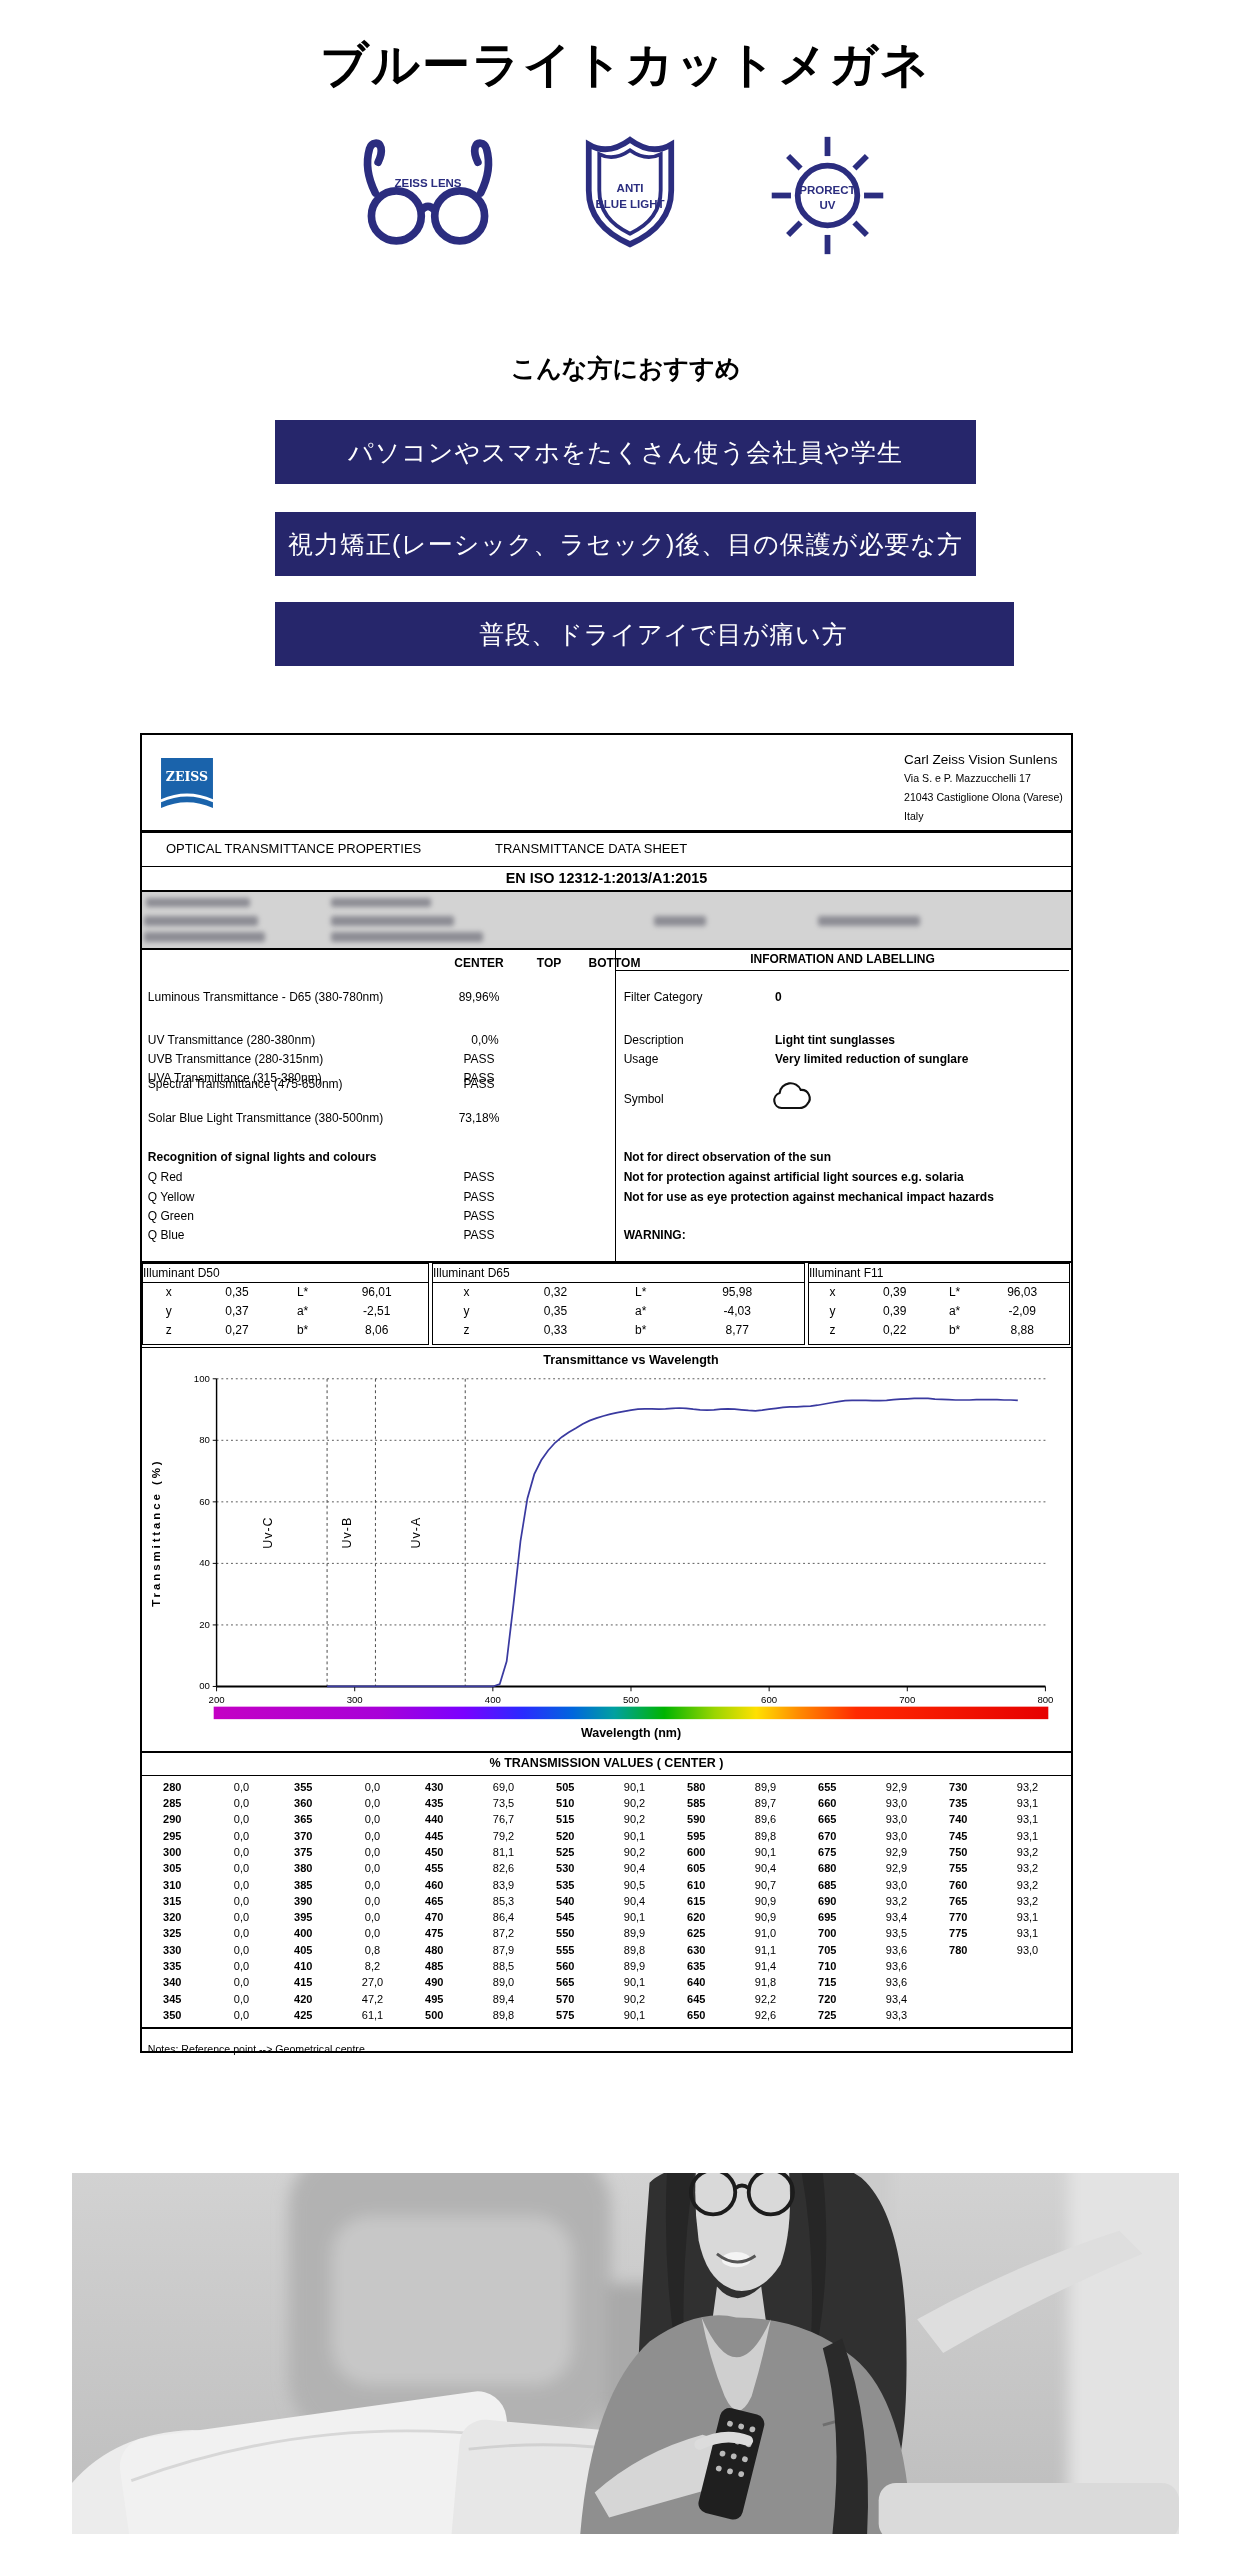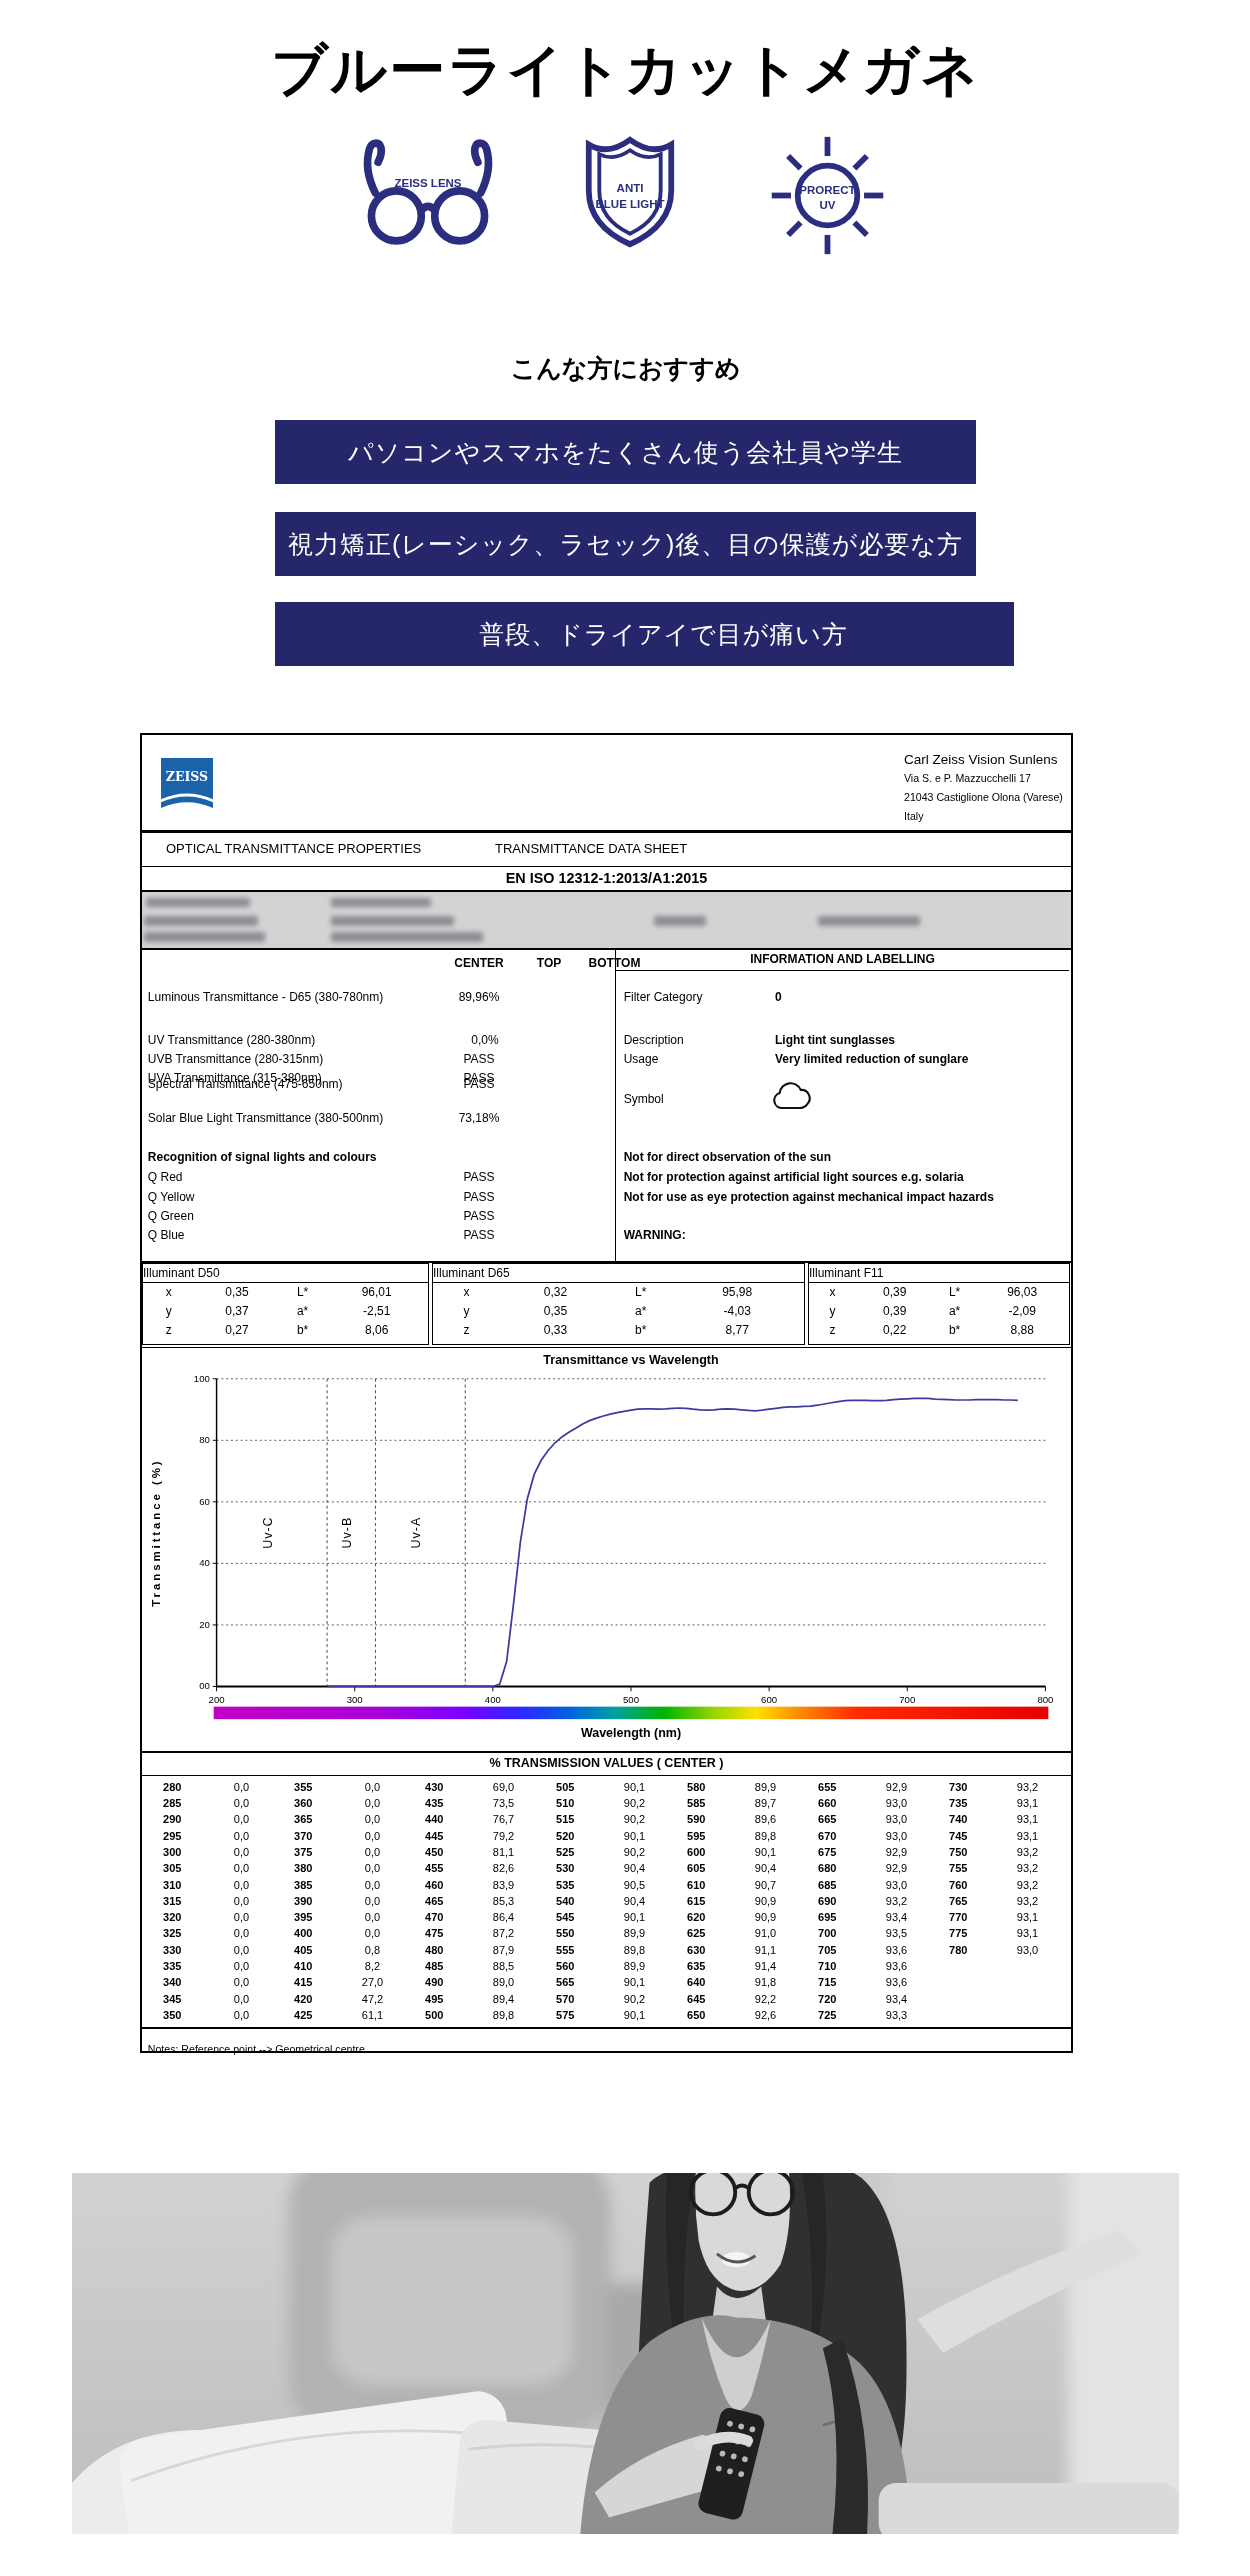--- a/index.html
+++ b/index.html
@@ -1,21 +1,21 @@
 <!DOCTYPE html>
 <html><head>
 <meta charset="utf-8">
 <style>
   html,body{margin:0;padding:0;background:#fff;}
   .page{position:relative;width:1251px;height:2576px;background:#fff;
         font-family:"Liberation Sans",sans-serif;color:#000;overflow:hidden;}
   .abs{position:absolute;}
 
   
-  .page-title{top:33px;left:0;width:100%;text-align:center;font-size:56px;font-weight:800;letter-spacing:1.9px;}
+  .page-title{top:33px;left:0;width:100%;text-align:center;font-size:48px;font-weight:800;letter-spacing:1.9px;}
   .icons-row{top:133px;left:0;width:100%;display:flex;justify-content:center;gap:83px;align-items:flex-start;}
   .rec-heading{top:352px;left:0;width:100%;text-align:center;font-size:25px;font-weight:700;}
   .banner{left:275px;width:701px;height:64px;display:flex;align-items:center;justify-content:center;
           font-size:25px;letter-spacing:1px;}
   .b1{top:420px;} .b2{top:512px;} .b3{top:602px;}
 
   
   .doc{top:733px;left:140px;width:933px;height:1320px;border:2.9px solid #000;box-sizing:border-box;
        font-size:12px;background:#fff;}
   .doc *{box-sizing:border-box;}

